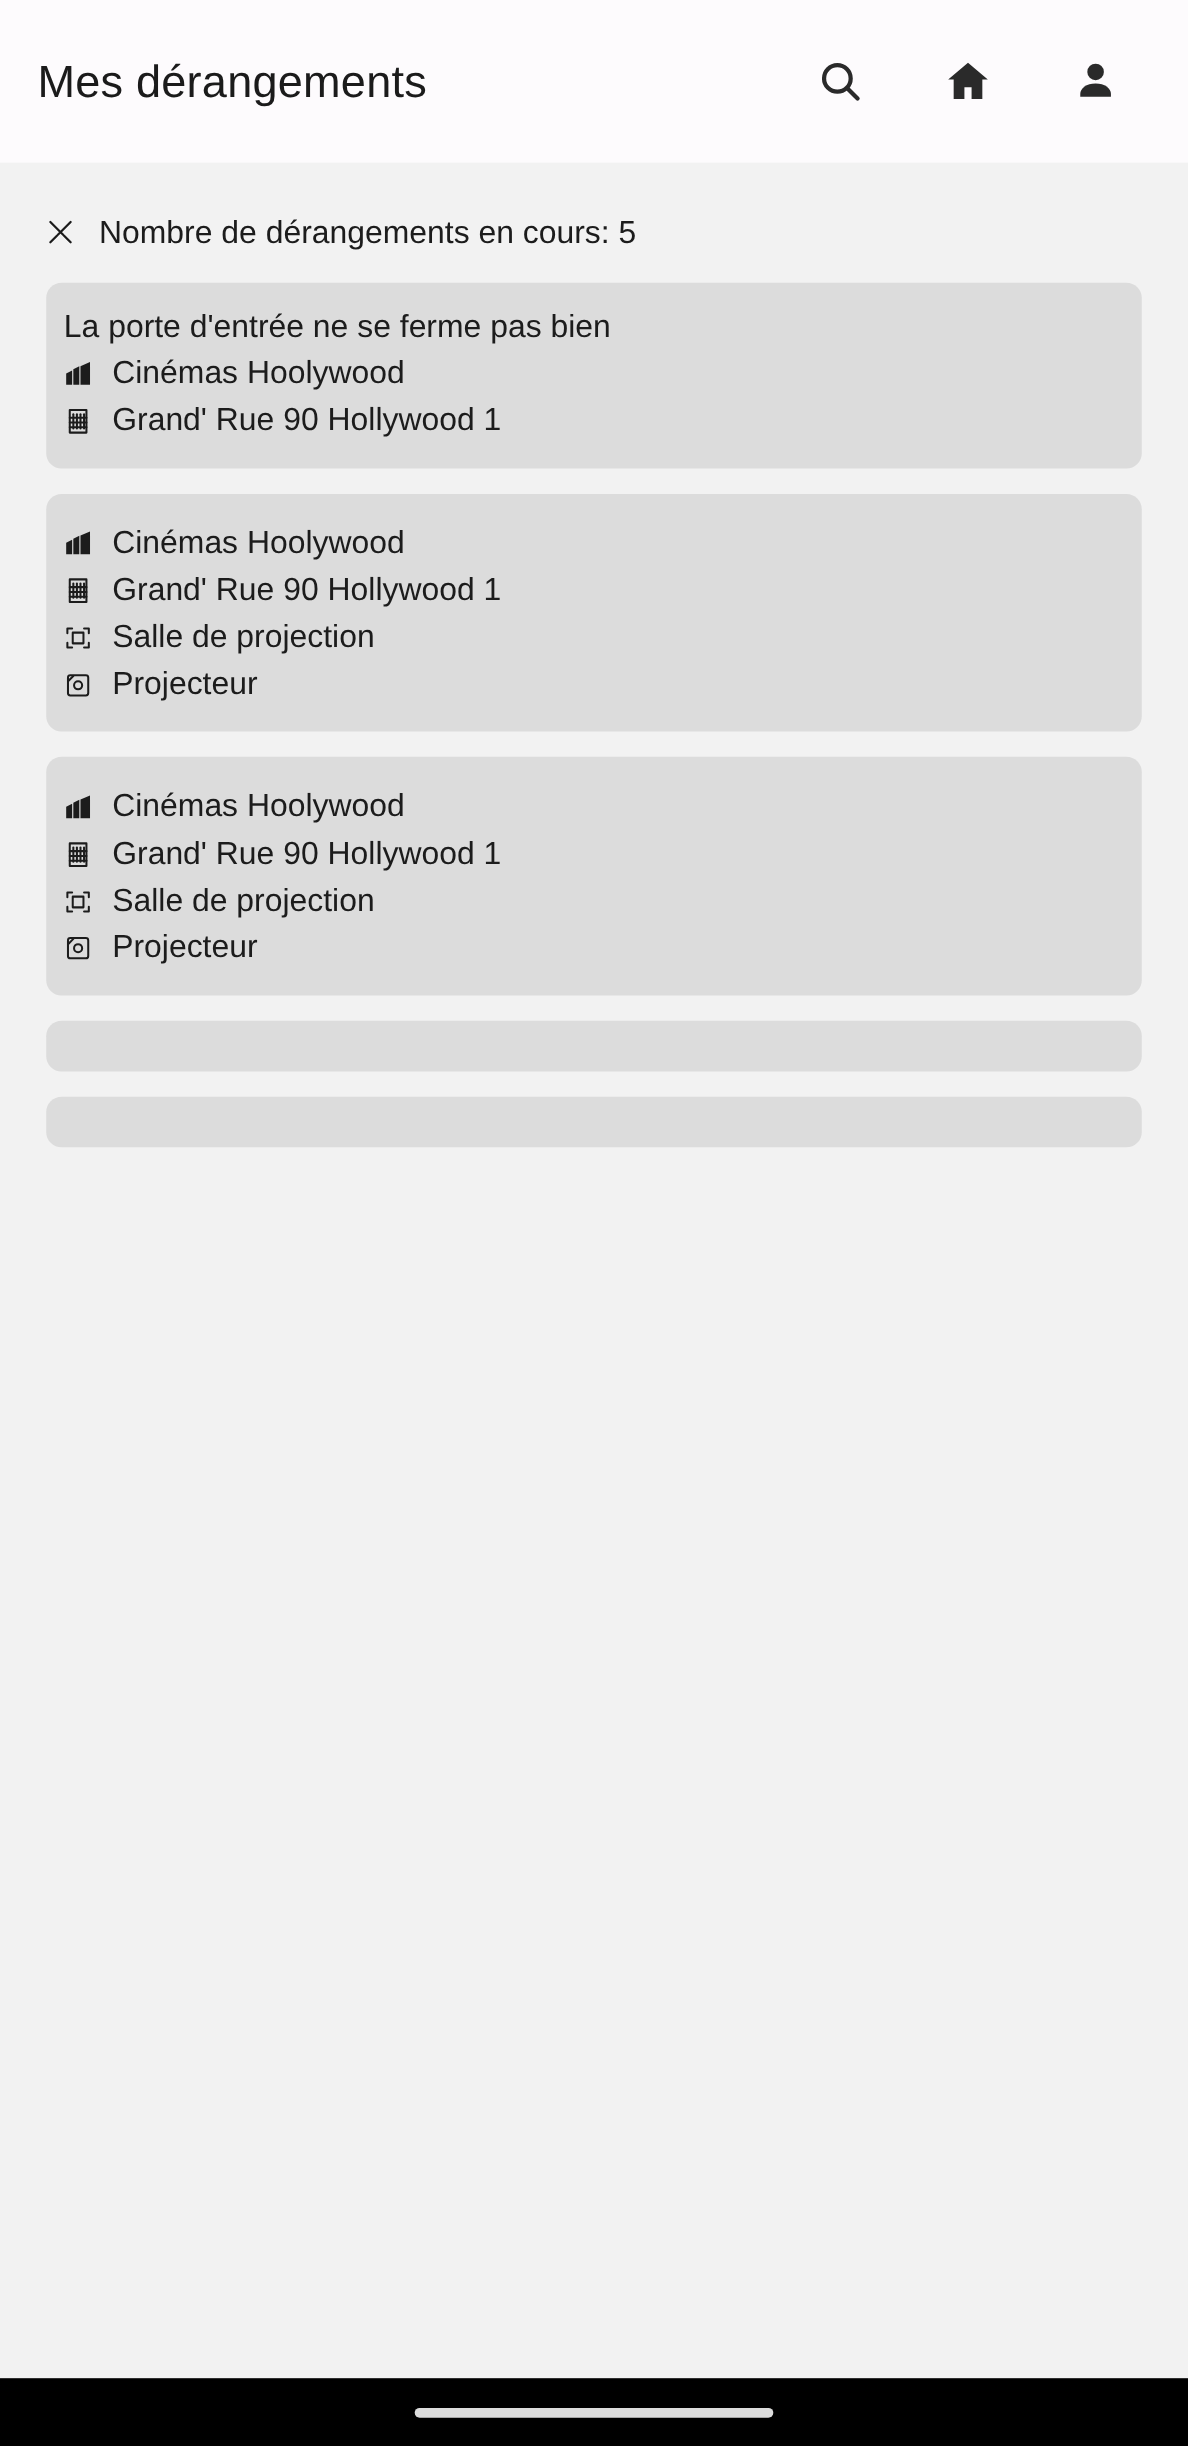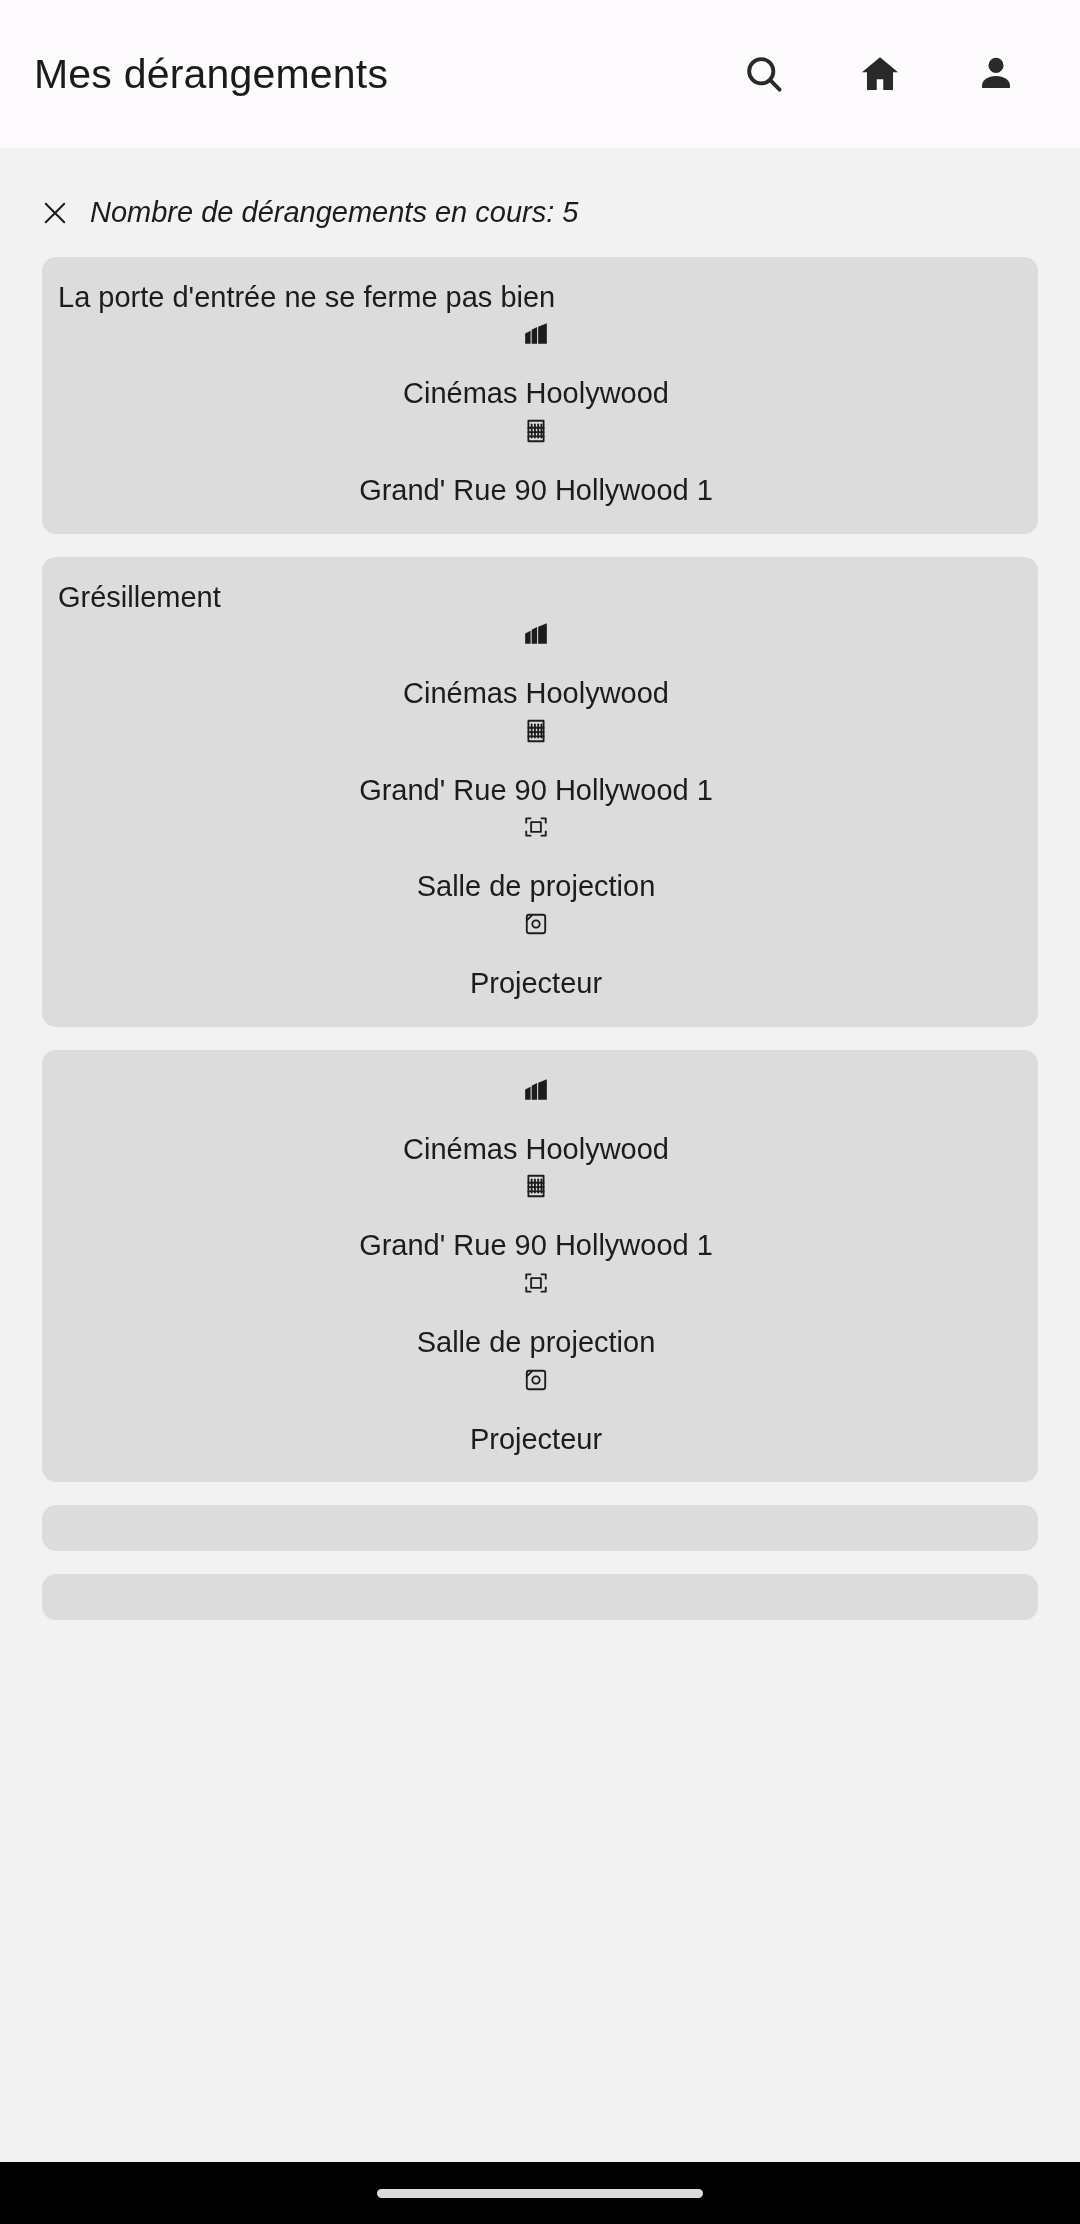--- a/index.html
+++ b/index.html
@@ -45,24 +45,23 @@
   .icon-btn svg { display: block; }
 
   
   .content {
     background: #f2f2f2;
     padding: 0 42px;
     height: calc(2224px - 148px);
   }
   .count-row {
     display: flex;
-    align-items: center;
+    align-items: flex-start;
     gap: 22px;
     padding: 48px 0 28px 0;
-    font-style: italic;
   }
   .count-text {
     font-size: 29px;
     color: #1c1c1c;
   }
 
   .card {
     background: #dcdcdc;
     border-radius: 14px;
     padding: 22px 24px 24px 16px;
@@ -70,23 +69,22 @@
   }
   .card-title {
     font-size: 29px;
     color: #1c1c1c;
     line-height: 1.25;
     margin-bottom: 6px;
   }
   .card-line {
     display: flex;
     align-items: center;
-    gap: 28px;
+    gap: 18px;
     margin-top: 5px;
-    flex-direction: column;
   }
   .card-line-text {
     font-size: 29px;
     color: #1c1c1c;
     line-height: 1.3;
   }
   .line-icon {
     width: 26px;
     height: 30px;
     flex: 0 0 26px;
@@ -184,21 +182,20 @@
               <line x1="17" y1="6" x2="17" y2="18"></line>
               <line x1="5" y1="9" x2="19" y2="9"></line>
               <line x1="5" y1="13" x2="19" y2="13"></line>
               <line x1="5" y1="17" x2="19" y2="17"></line>
             </svg>
           </span>
           <span class="card-line-text">Grand' Rue 90 Hollywood 1</span>
         </div>
       </div>
       <div class="card">
-        <div class="card-title">Grésillement</div>
         <div class="card-line">
           <span class="line-icon">
             <svg width="26" height="26" viewBox="0 0 24 24" fill="#1c1c1c">
               <path d="M2 21h5V9L2 11.5z"></path>
               <path d="M8 21h5V5.5L8 8z"></path>
               <path d="M14 21h8V2l-8 3.4z"></path>
             </svg>
           </span>
           <span class="card-line-text">Cinémas Hoolywood</span>
         </div>

